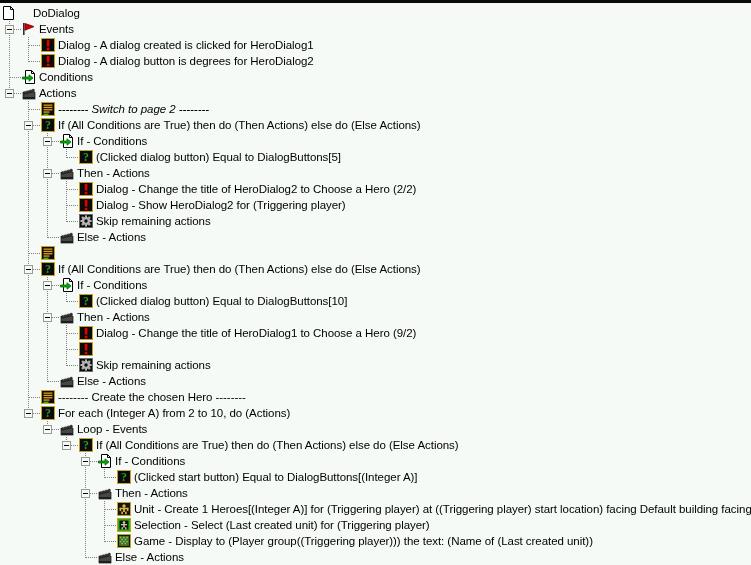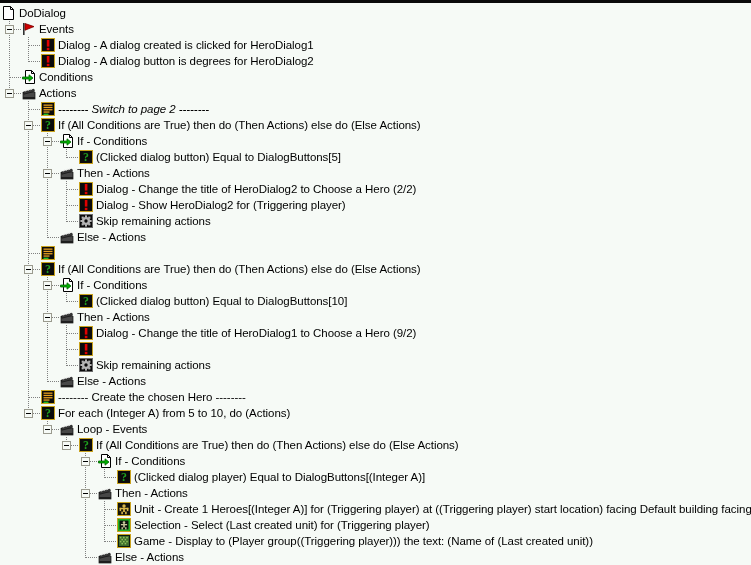--- a/index.html
+++ b/index.html
@@ -93,21 +93,21 @@
 
 <div id="app">
   <div class="tree" id="tree">
       <div class="row" style="top: 2px; position: absolute; width: 100%;">
         <span class="icon" style="left:2px">
           <svg width="14" height="14" viewBox="0 0 14 14">
             <path d="M1.5 0.5 H8.5 L11.5 3.5 V13.5 H1.5 Z" fill="#ffffff" stroke="#000" stroke-width="1"></path>
             <path d="M8.5 0.5 V3.5 H11.5" fill="none" stroke="#000" stroke-width="1"></path>
           </svg>
         </span>
-        <span class="label" style="left:19px">DoDialog</span>
+        <span class="label" style="left:33px">DoDialog</span>
       </div>
       <div class="row" style="position: absolute; top: 18px; left: 0px; width: 100%;">
         <span class="vline" style="left:9px;top:0px;height:16px"></span>
         <span class="hline" style="left:10px;width:12px"></span>
         <span class="expander" style="left:5px"></span>
         <span class="icon" style="left:22px">
           <svg width="14" height="14" viewBox="0 0 14 14">
             <rect x="1" y="1" width="1.6" height="12" fill="#303030"></rect>
             <path d="M3 1.5 L12 4.6 L3 8.2 Z" fill="#d00000" stroke="#7a0000" stroke-width="0.8"></path>
           </svg>
@@ -452,21 +452,21 @@
       <div class="row" style="position: absolute; top: 402px; left: 0px; width: 100%;">
         <span class="vline" style="left:28px;top:0px;height:9px"></span>
         <span class="hline" style="left:29px;width:12px"></span>
         <span class="expander" style="left:24px"></span>
         <span class="icon" style="left:41px">
           <svg width="14" height="14" viewBox="0 0 14 14">
             <rect x="0.5" y="0.5" width="13" height="13" fill="#0b0b0b" stroke="#c8a21e" stroke-width="1"></rect>
             <text x="7" y="11.4" font-family="Liberation Serif, serif" font-size="12" font-weight="bold" fill="#1fa01f" text-anchor="middle">?</text>
           </svg>
         </span>
-        <span class="label" style="left:58px">For each (Integer A) from 5 to 10, do (Actions)</span>
+        <span class="label" style="left:58px">For each (Integer A) from 2 to 10, do (Actions)</span>
       </div>
       <div class="row" style="position: absolute; top: 418px; left: 0px; width: 100%;">
         <span class="vline" style="left:47px;top:0px;height:9px"></span>
         <span class="hline" style="left:48px;width:12px"></span>
         <span class="expander" style="left:43px"></span>
         <span class="icon" style="left:60px">
           <svg width="14" height="14" viewBox="0 0 14 14">
             <rect x="1" y="6.5" width="12" height="6.5" fill="#474747" stroke="#111" stroke-width="0.7"></rect>
             <rect x="1" y="11" width="12" height="2" fill="#1d1d1d"></rect>
             <path d="M1.4 6 L12 3.2 L12.4 5.4 L1.8 8.2 Z" fill="#3a3a3a" stroke="#111" stroke-width="0.7"></path>
@@ -503,21 +503,21 @@
       <div class="row" style="position: absolute; top: 466px; left: 0px; width: 100%;">
         <span class="vline" style="left:85px;top:0px;height:16px"></span>
         <span class="vline" style="left:104px;top:0px;height:9px"></span>
         <span class="hline" style="left:105px;width:12px"></span>
         <span class="icon" style="left:117px">
           <svg width="14" height="14" viewBox="0 0 14 14">
             <rect x="0.5" y="0.5" width="13" height="13" fill="#0b0b0b" stroke="#c8a21e" stroke-width="1"></rect>
             <text x="7" y="11.4" font-family="Liberation Serif, serif" font-size="12" font-weight="bold" fill="#1fa01f" text-anchor="middle">?</text>
           </svg>
         </span>
-        <span class="label" style="left:134px">(Clicked dialog player) Equal to DialogButtons[(Integer A)]</span>
+        <span class="label" style="left:134px">(Clicked start button) Equal to DialogButtons[(Integer A)]</span>
       </div>
       <div class="row" style="position: absolute; top: 482px; left: 0px; width: 100%;">
         <span class="vline" style="left:85px;top:0px;height:16px"></span>
         <span class="hline" style="left:86px;width:12px"></span>
         <span class="expander" style="left:81px"></span>
         <span class="icon" style="left:98px">
           <svg width="14" height="14" viewBox="0 0 14 14">
             <rect x="1" y="6.5" width="12" height="6.5" fill="#474747" stroke="#111" stroke-width="0.7"></rect>
             <rect x="1" y="11" width="12" height="2" fill="#1d1d1d"></rect>
             <path d="M1.4 6 L12 3.2 L12.4 5.4 L1.8 8.2 Z" fill="#3a3a3a" stroke="#111" stroke-width="0.7"></path>

